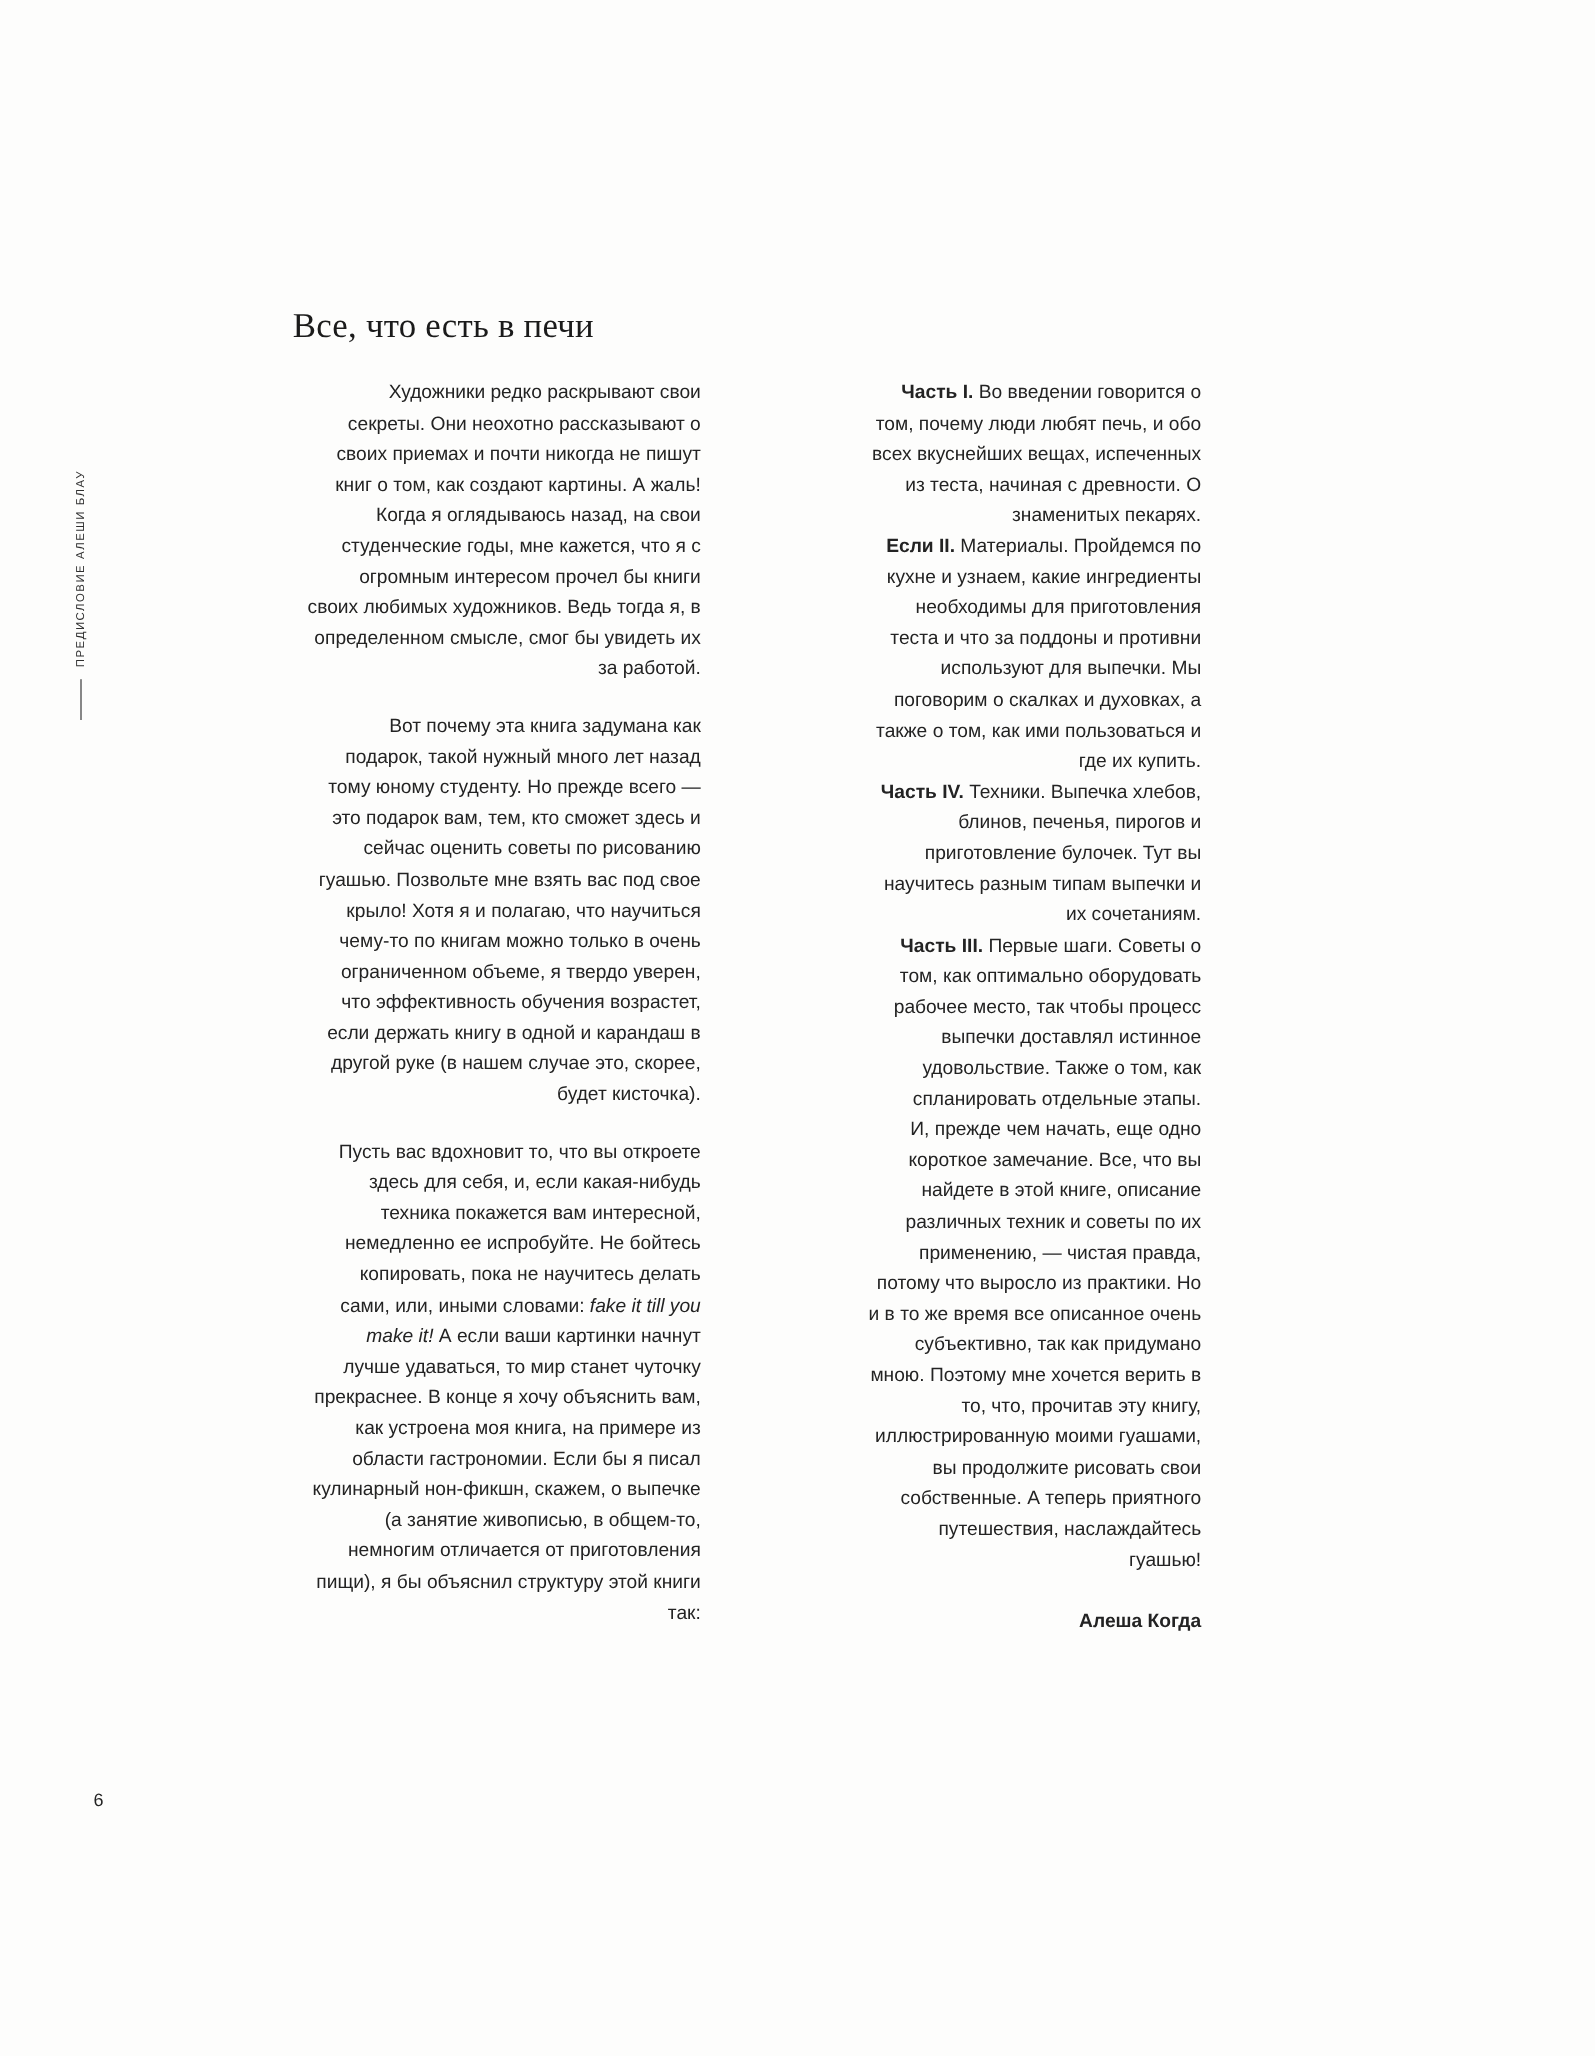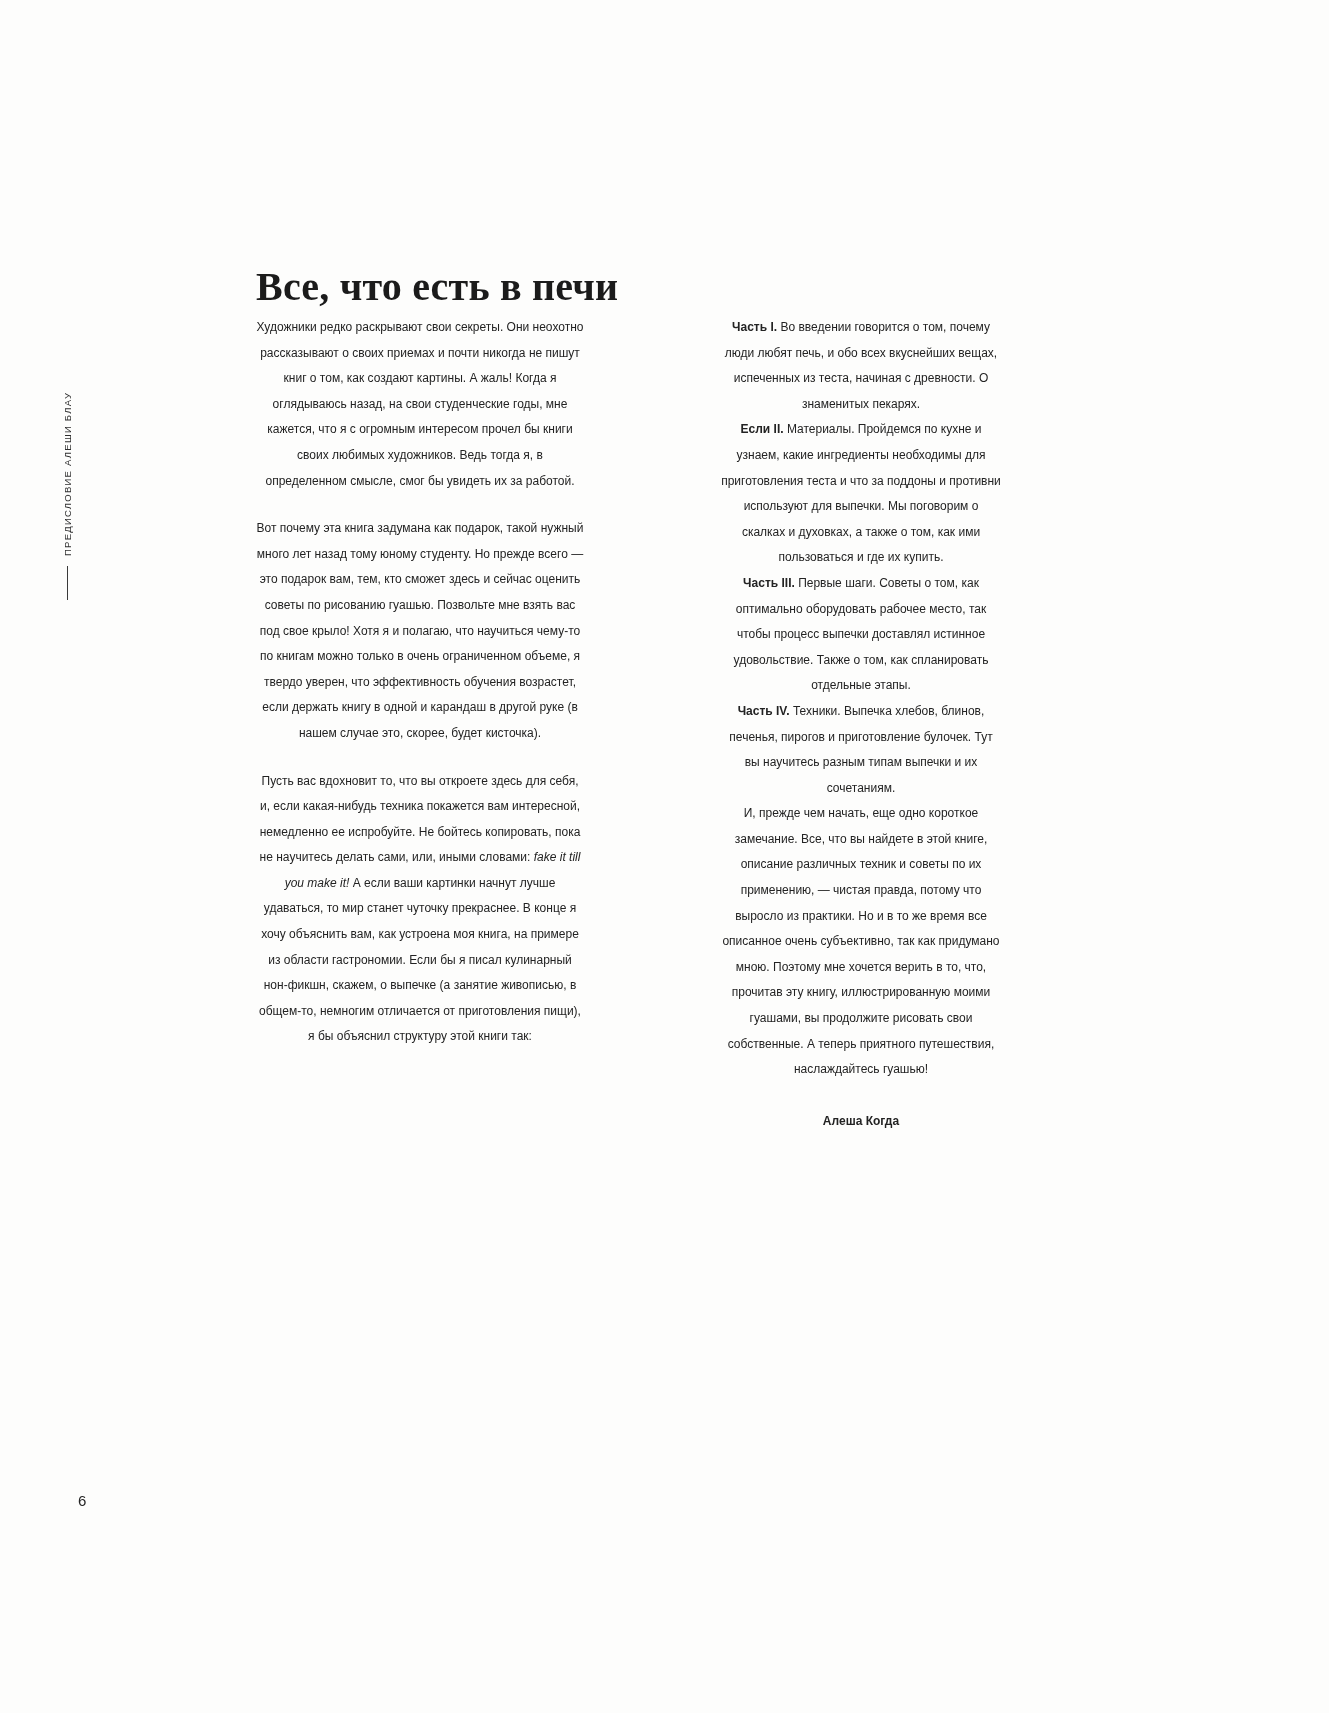--- a/index.html
+++ b/index.html
@@ -44,48 +44,48 @@
     font-size: 9.5px;
     letter-spacing: 1.25px;
     color: #2e2e2e;
     white-space: nowrap;
     font-family: "Liberation Sans", sans-serif;
   }
 
   
   .title {
     position: absolute;
-    left: 256px;
+    left: 244px;
     top: 238px;
     font-family: "Liberation Serif", serif;
-    font-size: 40px;
-    font-weight: 700;
+    font-size: 29px;
+    font-weight: 400;
     letter-spacing: 0.2px;
     color: #1b1b1b;
     line-height: 1.1;
   }
 
   
   .columns {
     position: absolute;
     left: 256px;
     top: 315px;
     width: 745px;
     display: flex;
     gap: 89px;
   }
   .col {
     width: 328px;
   }
   .col p {
     margin: 0 0 22px 0;
-    font-size: 12px;
+    font-size: 16px;
     line-height: 25.6px;
     color: #232323;
-    text-align: center;
+    text-align: right;
     font-family: "Liberation Sans", sans-serif;
   }
   .col p:last-child { margin-bottom: 0; }
 
   .col-right p { margin-bottom: 0; margin-left: 48px; }
   .col-right p.gap-after { margin-bottom: 24px; }
 
   .lead {
     font-weight: bold;
   }
@@ -125,22 +125,22 @@
 
     <div class="col col-left">
       <p>Художники редко раскрывают свои секреты. Они неохотно рассказывают о своих приемах и почти никогда не пишут книг о том, как создают картины. А жаль! Когда я оглядываюсь назад, на свои студенческие годы, мне кажется, что я с огромным интересом прочел бы книги своих любимых художников. Ведь тогда я, в определенном смысле, смог бы увидеть их за работой.</p>
       <p>Вот почему эта книга задумана как подарок, такой нужный много лет назад тому юному студенту. Но прежде всего — это подарок вам, тем, кто сможет здесь и сейчас оценить советы по рисованию гуашью. Позвольте мне взять вас под свое крыло! Хотя я и полагаю, что научиться чему-то по книгам можно только в очень ограниченном объеме, я твердо уверен, что эффективность обучения возрастет, если держать книгу в одной и карандаш в другой руке (в нашем случае это, скорее, будет кисточка).</p>
       <p><span>Пусть вас вдохновит то, что вы откроете здесь для себя, и, если какая-нибудь техника покажется вам интересной, немедленно ее испробуйте. Не бойтесь копировать, пока не научитесь делать сами, или, иными словами: </span><span class="ital">fake it till you make it!</span><span> А если ваши картинки начнут лучше удаваться, то мир станет чуточку прекраснее. В конце я хочу объяснить вам, как устроена моя книга, на примере из области гастрономии. Если бы я писал кулинарный нон-фикшн, скажем, о выпечке (а занятие живописью, в общем-то, немногим отличается от приготовления пищи), я бы объяснил структуру этой книги так:</span></p>
     </div>
 
     <div class="col col-right">
       <p><span class="lead">Часть I.</span><span> Во введении говорится о том, почему люди любят печь, и обо всех вкуснейших вещах, испеченных из теста, начиная с древности. О знаменитых пекарях.</span></p>
       <p><span class="lead">Если II.</span><span> Материалы. Пройдемся по кухне и узнаем, какие ингредиенты необходимы для приготовления теста и что за поддоны и противни используют для выпечки. Мы поговорим о скалках и духовках, а также о том, как ими пользоваться и где их купить.</span></p>
+      <p><span class="lead">Часть IV.</span><span> Техники. Выпечка хлебов, блинов, печенья, пирогов и приготовление булочек. Тут вы научитесь разным типам выпечки и их сочетаниям.</span></p>
       <p><span class="lead">Часть III.</span><span> Первые шаги. Советы о том, как оптимально оборудовать рабочее место, так чтобы процесс выпечки доставлял истинное удовольствие. Также о том, как спланировать отдельные этапы.</span></p>
-      <p><span class="lead">Часть IV.</span><span> Техники. Выпечка хлебов, блинов, печенья, пирогов и приготовление булочек. Тут вы научитесь разным типам выпечки и их сочетаниям.</span></p>
       <p>И, прежде чем начать, еще одно короткое замечание. Все, что вы найдете в этой книге, описание различных техник и советы по их применению, — чистая правда, потому что выросло из практики. Но и в то же время все описанное очень субъективно, так как придумано мною. Поэтому мне хочется верить в то, что, прочитав эту книгу, иллюстрированную моими гуашами, вы продолжите рисовать свои собственные. А теперь приятного путешествия, наслаждайтесь гуашью!</p>
       <p class="signature">Алеша Когда</p>
     </div>
 
   </div>
 
   <div class="folio">6</div>
 
 </div>
 

